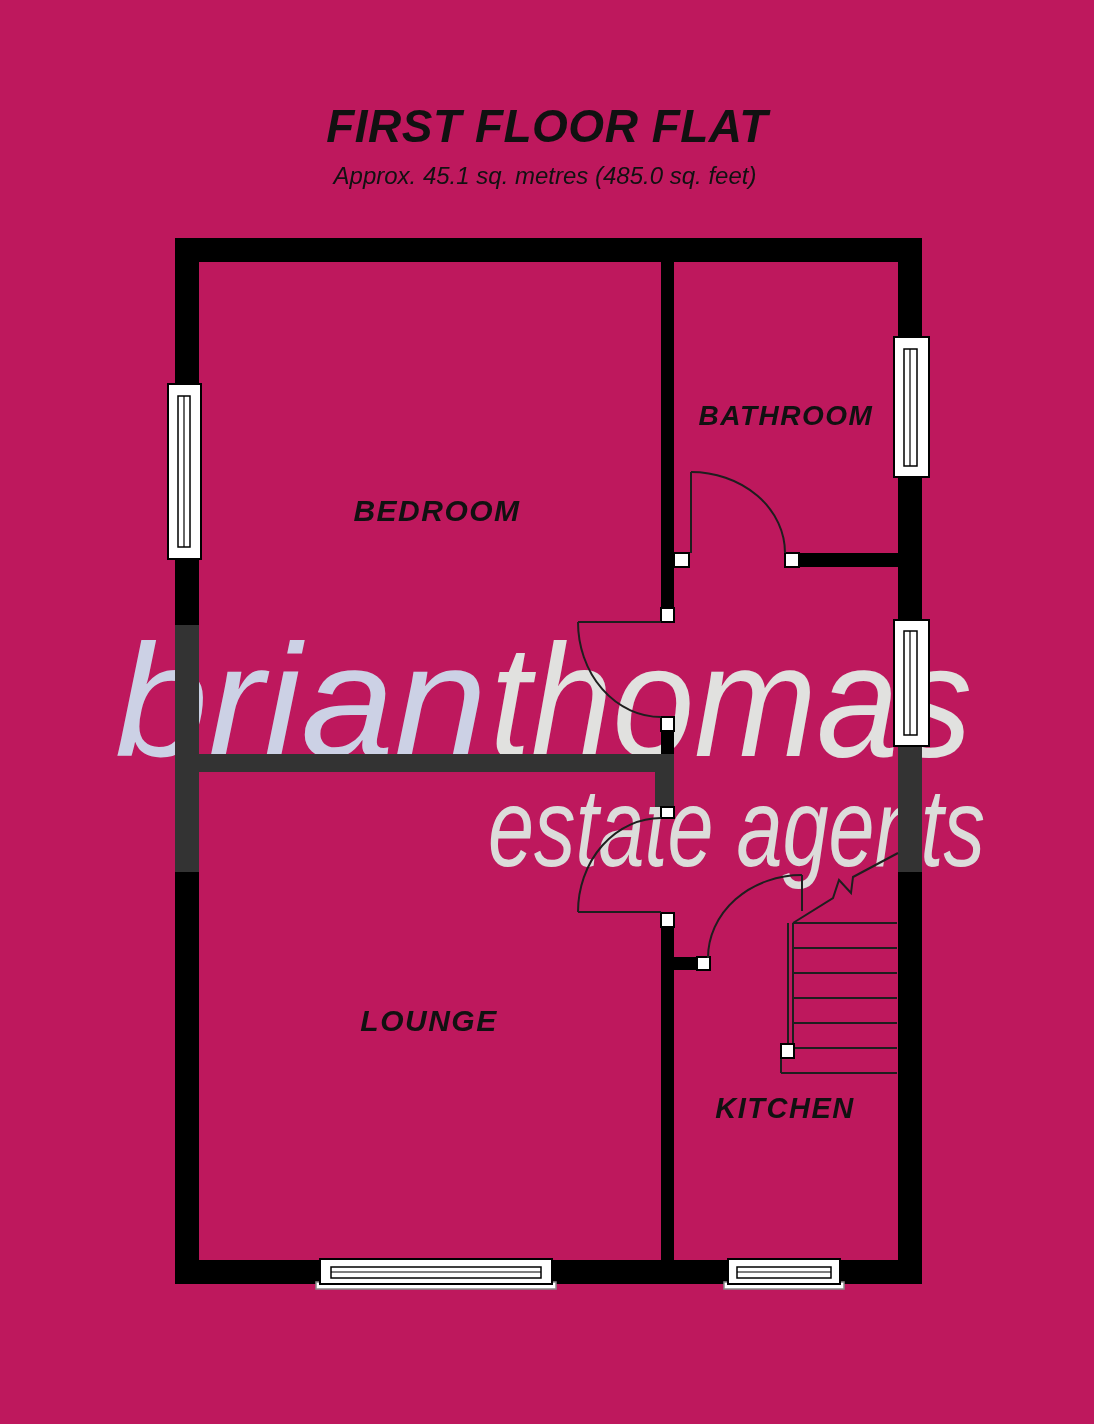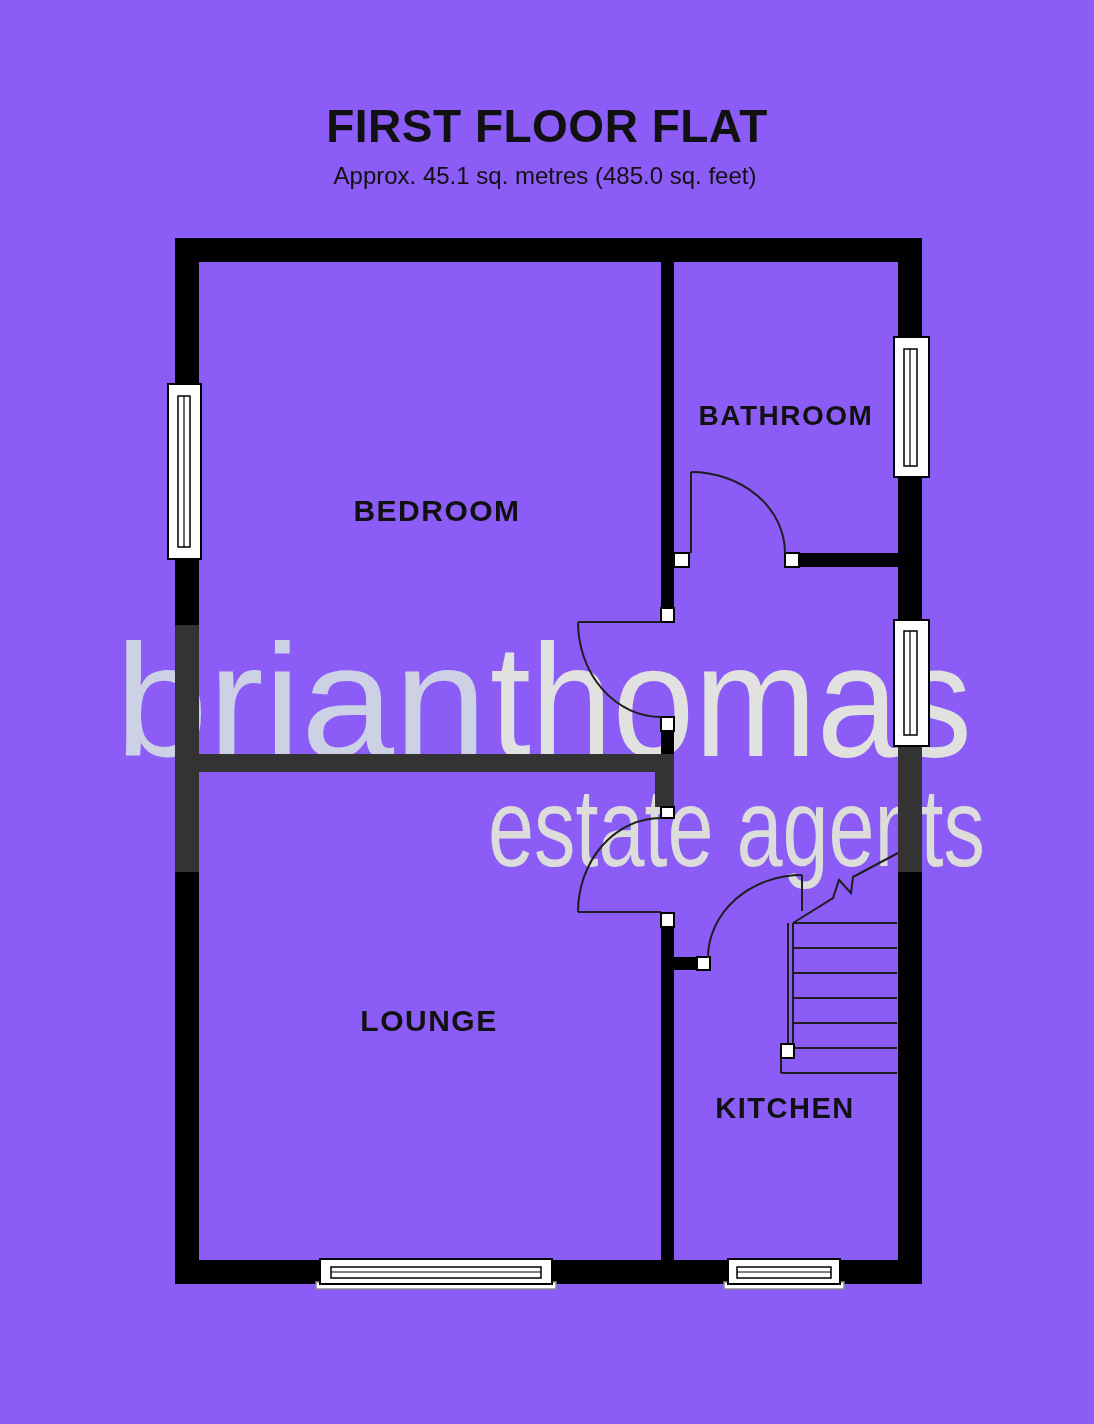--- a/index.html
+++ b/index.html
@@ -1,17 +1,17 @@
 <!DOCTYPE html>
 <html><head>
 <meta charset="utf-8">
 <style>
   html,body{margin:0;padding:0;background:#ffffff;}
-  .page{position:relative;width:1094px;height:1424px;background:#8b5cf6;overflow:hidden;
-        font-family:"Liberation Sans", sans-serif;}
+  .page{position:relative;width:1094px;height:1424px;background:#be185d;overflow:hidden;
+        font-family:"Liberation Sans", sans-serif;font-style:italic;}
   svg{display:block;}
   .title-text{font-family:"Liberation Sans", sans-serif;font-weight:800;letter-spacing:0.5px;}
   .subtitle-text{font-family:"Liberation Sans", sans-serif;font-weight:400;}
   .room-label{font-family:"Liberation Sans", sans-serif;font-weight:700;letter-spacing:1.5px;}
   .wm{font-family:"Liberation Sans", sans-serif;font-weight:300;}
   .jamb{fill:#ffffff;stroke:#000000;stroke-width:2;}
   .doorline{stroke:#1e1e1e;stroke-width:2;fill:none;}
   .winframe{fill:#ffffff;stroke:#000000;stroke-width:2;}
   .winglass{fill:#ffffff;stroke:#000000;stroke-width:1.5;}
   .winline{stroke:#000000;stroke-width:1.2;}

